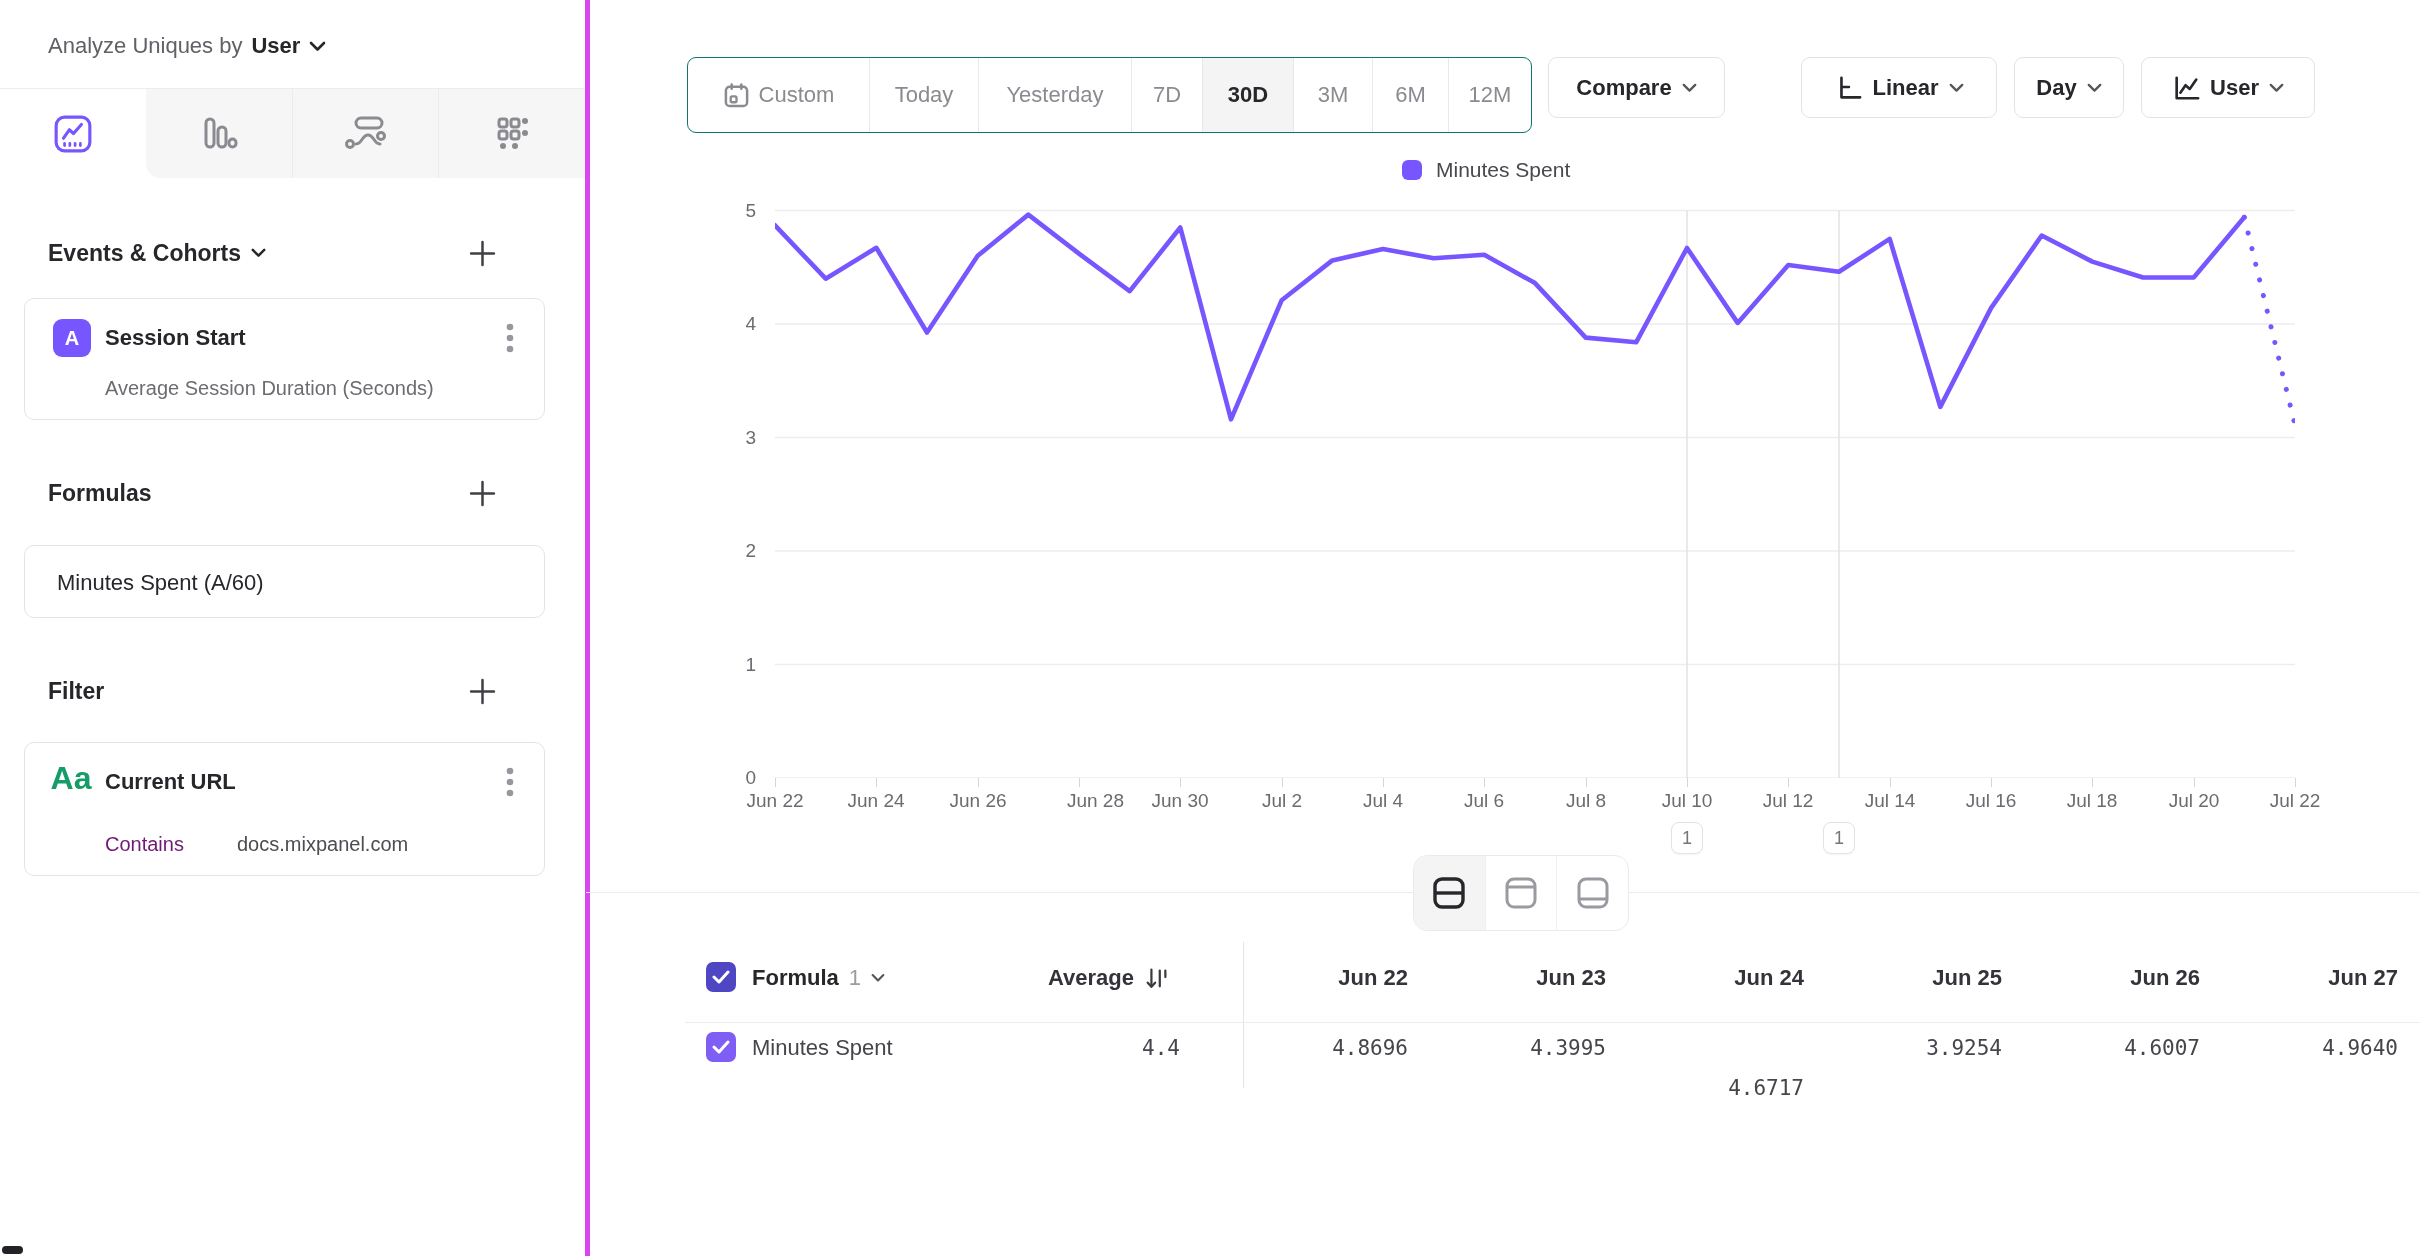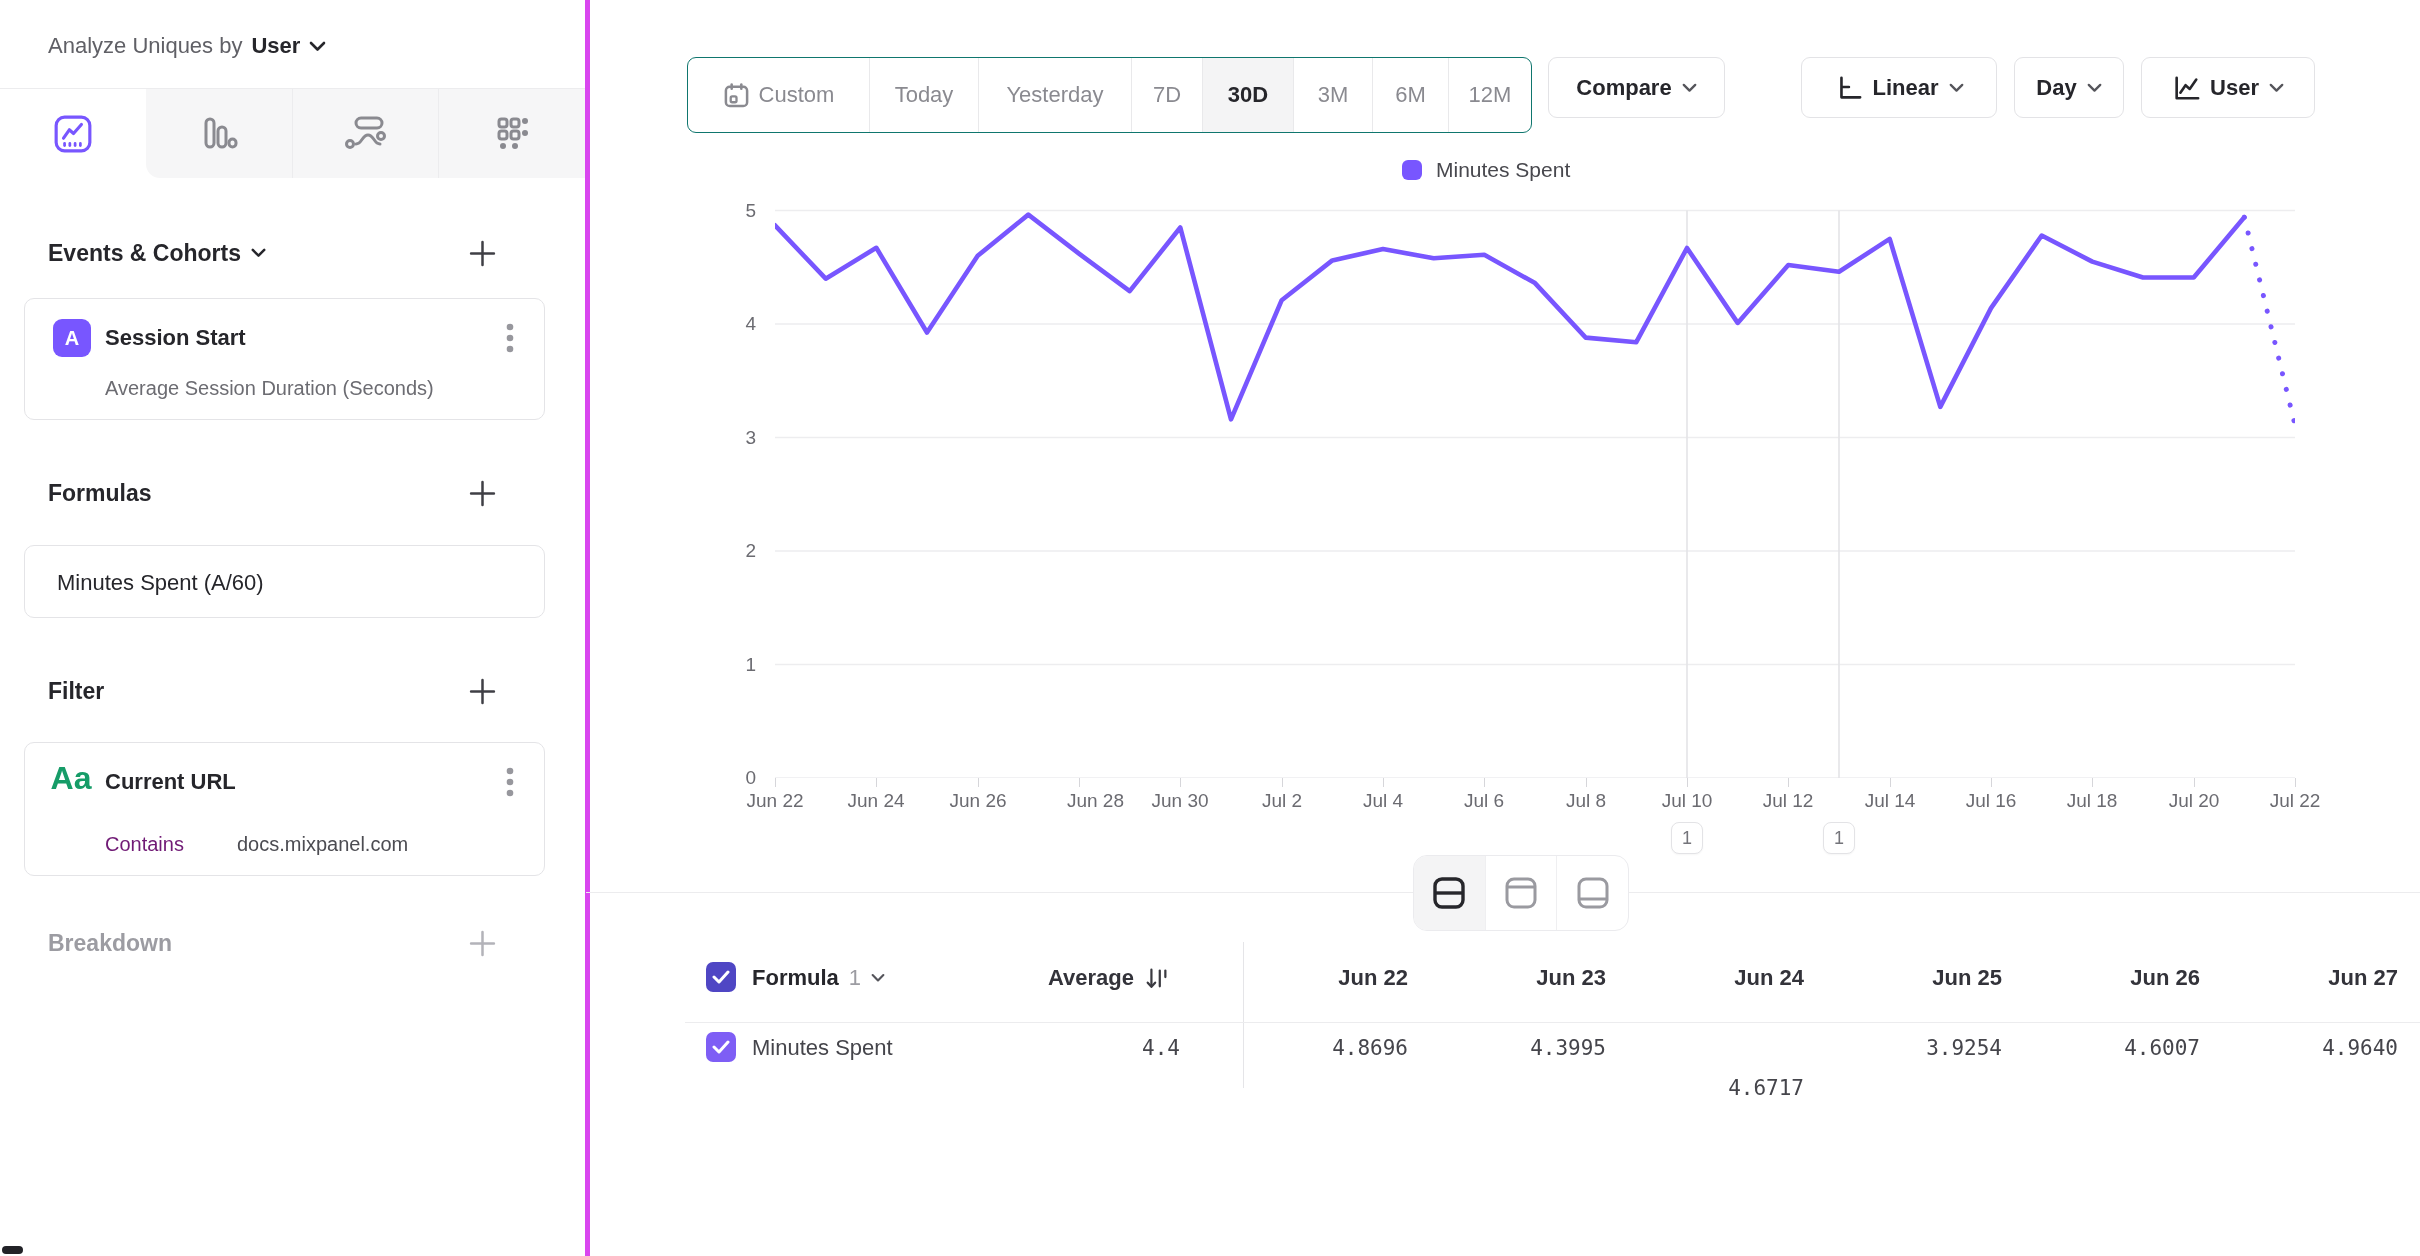--- a/index.html
+++ b/index.html
@@ -179,26 +179,20 @@
               <circle cx="4" cy="5" r="3.3"></circle>
               <circle cx="4" cy="16" r="3.3"></circle>
               <circle cx="4" cy="27" r="3.3"></circle>
             </g>
           </svg>
       </div>
       <div class="card-sub" style="top:90px;color:#701a75;">Contains</div>
       <div class="card-sub" style="left:212px;top:90px;color:#4c4c52;">docs.mixpanel.com</div>
     </div>
 
-    <div class="section-head abs muted" style="top:926px;">
-      <span>Breakdown</span>
-      <svg class="plus" width="27" height="27" viewBox="0 0 26 26">
-          <path d="M13 2 V24 M2 13 H24" stroke="#b3b3b9" stroke-width="2.4" stroke-linecap="round"></path>
-        </svg>
-    </div>
   </div>
 
   <div id="range-control">
       <div class="range-seg" style="width:182px;">
         <svg width="27" height="27" viewBox="0 0 28 28">
   <rect x="3" y="5" width="22" height="20" rx="4" fill="none" stroke="#8a8a90" stroke-width="2.6"></rect>
   <line x1="9" y1="2.5" x2="9" y2="7" stroke="#8a8a90" stroke-width="2.6" stroke-linecap="round"></line>
   <line x1="19" y1="2.5" x2="19" y2="7" stroke="#8a8a90" stroke-width="2.6" stroke-linecap="round"></line>
   <rect x="8" y="15" width="6" height="6" rx="1.5" fill="none" stroke="#8a8a90" stroke-width="2.4"></rect>
         </svg>

